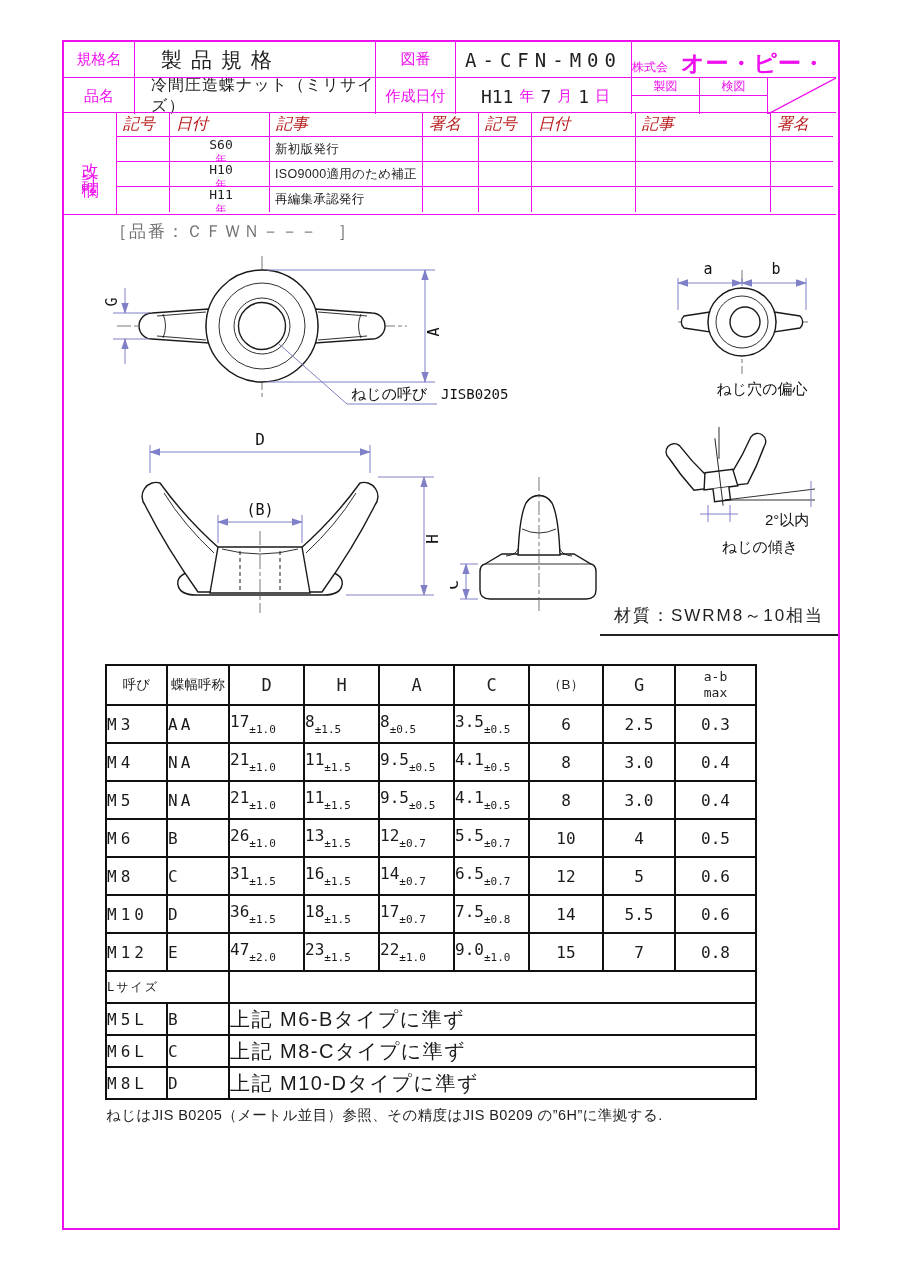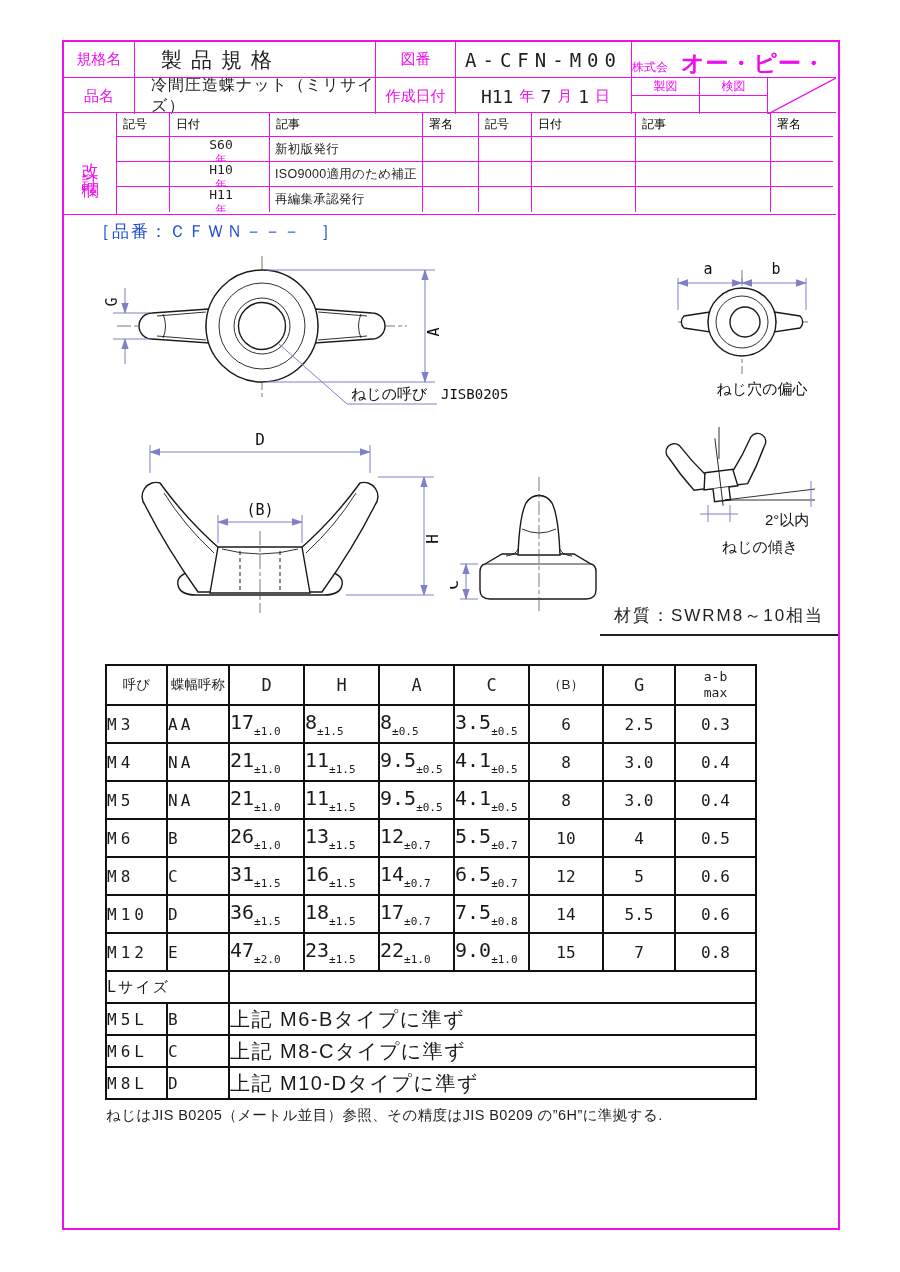--- a/index.html
+++ b/index.html
@@ -36,28 +36,28 @@
   #rev{position:absolute;left:64px;top:112px;width:772px;height:103px;display:flex;
        border-top:1.5px solid #ee0fee;border-bottom:1.5px solid #ee0fee;box-sizing:border-box;}
   #rev-title{width:52px;border-right:1.5px solid #ee0fee;display:flex;align-items:center;justify-content:center;
              writing-mode:vertical-rl;font-size:17px;letter-spacing:9px;color:#ee0fee;}
   #revision-grid{flex:1;display:grid;grid-template-columns:53px 100px 153px 56px 53px 104px 135px 62px;
                  grid-template-rows:24px 25px 25px 25px;}
   .rv-cell{border-right:1.5px solid #ee0fee;border-bottom:1.5px solid #ee0fee;
            display:flex;align-items:center;overflow:hidden;}
   .rv-cell:nth-child(8n){border-right:none;}
   .rv-cell:nth-last-child(-n+8){border-bottom:none;}
-  .rv-head{justify-content:flex-start;padding-left:6px;font-size:12px;color:#000000;}
+  .rv-head{justify-content:flex-start;padding-left:6px;font-size:16px;color:#b91c1c;font-style:italic;}
   .rv-date{padding-left:3px;flex-direction:column;}
   .rv-date .dn{font-family:"DejaVu Sans Mono",monospace;font-size:13px;color:#1f1f1f;}
   .rv-date .dk{font-size:11px;color:#ee0fee;margin:0 3px;}
   .rv-note{padding-left:5px;font-size:12.5px;color:#1f1f1f;letter-spacing:0.3px;}
 
   
-  #part-number{position:absolute;left:93px;top:220px;font-size:17px;letter-spacing:2px;color:#1d4ed8;}
+  #part-number{position:absolute;left:110px;top:220px;font-size:17px;letter-spacing:2px;color:#737373;}
   .drawing{position:absolute;}
   .dimline{stroke:#8080c8;stroke-width:1;fill:none;}
   .outline{stroke:#1a1a1a;stroke-width:1.4;fill:#ffffff;}
   .thin{stroke:#1a1a1a;stroke-width:0.9;fill:none;}
   .cline{stroke:#555555;stroke-width:0.8;fill:none;stroke-dasharray:14,3,4,3;}
   .dash{stroke:#1a1a1a;stroke-width:1;fill:none;stroke-dasharray:4,3;}
   .dimtext{font-family:"DejaVu Sans Mono",monospace;font-size:15px;fill:#111;}
   .jptext{font-family:"Liberation Sans",sans-serif;font-size:15px;fill:#111;}
   #material{position:absolute;left:600px;top:604px;width:238px;text-align:center;
             font-size:17px;letter-spacing:2px;color:#1f1f1f;border-bottom:2px solid #222;padding-bottom:7px;}
@@ -69,24 +69,24 @@
   #spec-table th{font-weight:normal;}
   .h-jp{font-size:13.5px;color:#1f1f1f;}
   .h-dim{font-family:"DejaVu Sans Mono",monospace;font-size:17px;color:#1f1f1f;}
   .h-ab{font-family:"DejaVu Sans Mono",monospace;font-size:13px;line-height:1.25;color:#1f1f1f;}
   tr.spec-head{height:40px;text-align:center;}
   tr.spec-row{height:38px;}
   tr.l-row{height:32px;}
   .c-size{font-family:"DejaVu Sans Mono",monospace;font-size:16px;letter-spacing:4px;padding-left:8px;}
   .c-wc{font-family:"DejaVu Sans Mono",monospace;font-size:16px;letter-spacing:3px;padding-left:9px;}
   .c-tol{padding-left:7px;font-family:"DejaVu Sans Mono",monospace;}
-  .c-tol .val{font-size:20px;vertical-align:4px;}
+  .c-tol .val{font-size:16px;vertical-align:4px;}
   .c-tol .tol{font-size:11px;vertical-align:-2px;}
   .c-plain{font-family:"DejaVu Sans Mono",monospace;font-size:16px;text-align:center;}
-  .c-lhead{font-size:15px;letter-spacing:2px;padding-left:8px;font-family:"DejaVu Sans Mono",monospace;}
+  .c-lhead{font-size:12px;letter-spacing:2px;padding-left:8px;font-family:"DejaVu Sans Mono",monospace;}
   .c-lnote{font-size:20px;letter-spacing:1.5px;padding-left:32px;}
 
   
   #foot-note{position:absolute;left:106px;top:1106px;font-size:14.5px;letter-spacing:0.4px;color:#1f1f1f;}
   #approval{position:absolute;left:740px;top:1122px;width:70px;height:78px;border:2px solid #222;background:#fff;}
   #approval .ap-head{height:19px;border-bottom:2px solid #222;display:flex;align-items:center;justify-content:center;
                      font-size:13.5px;color:#1f1f1f;}
 </style>
 </head>
 <body>

